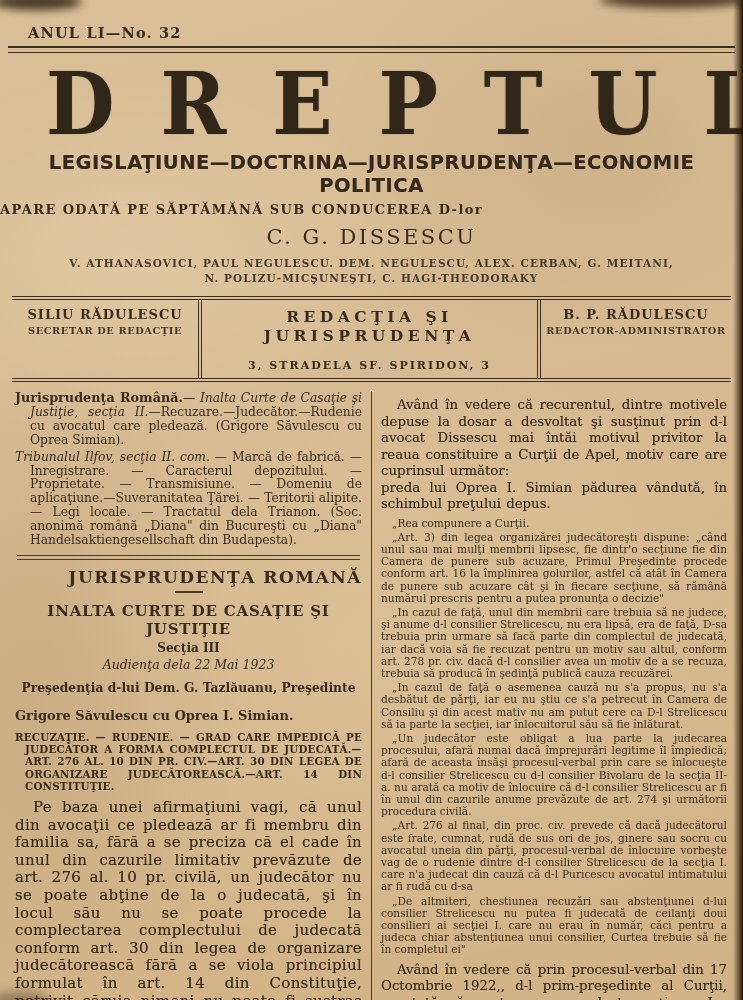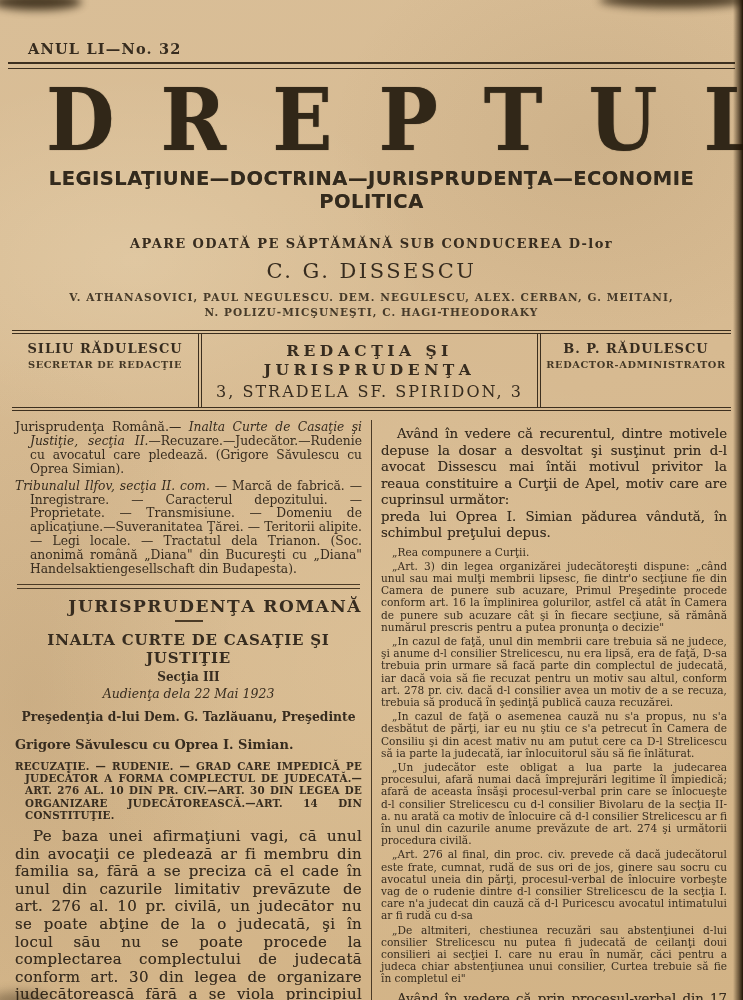--- a/index.html
+++ b/index.html
@@ -18,53 +18,53 @@
       linear-gradient(165deg,#d9be97 0%, #d7ba91 45%, #d2b386 100%);
   }
   
   .edge-right{position:absolute;top:0;right:0;width:10px;height:100%;
     background:linear-gradient(to right, rgba(38,24,8,0) 0%, rgba(38,24,8,0.55) 55%, #1f1406 100%);
     filter:blur(0.4px);z-index:5;}
   .smudge-tl{position:absolute;top:-6px;left:-8px;width:90px;height:16px;background:#241807;border-radius:50%;filter:blur(4px);opacity:.8;z-index:5;}
   .smudge-tr{position:absolute;top:-8px;right:-6px;width:150px;height:16px;background:#241807;border-radius:50%;filter:blur(4px);opacity:.75;z-index:5;}
   .smudge-bl{position:absolute;bottom:-10px;left:-10px;width:60px;height:18px;background:#2a1c0a;border-radius:50%;filter:blur(6px);opacity:.4;z-index:5;}
   .mast-row{display:flex;justify-content:space-between;align-items:baseline;
-    padding:24px 30px 5px 28px;font-weight:bold;font-size:14.5px;letter-spacing:1.2px;margin-top:16px;}
+    padding:24px 30px 5px 28px;font-weight:bold;font-size:14.5px;letter-spacing:1.2px;}
   .rule-thick{margin:0 8px;height:4px;border-top:2px solid #3c2f1f;border-bottom:1px solid #3c2f1f;}
   .title{ text-align:center;font-weight:bold;font-size:79px;line-height:84px;
     letter-spacing:46px;text-indent:46px;margin-top:6px;
     transform:scaleY(1.08);transform-origin:top center;color:#312718;
     text-shadow:0 0 1px rgba(49,39,24,0.65);}
   .subtitle{text-align:center;font-family:"DejaVu Sans", sans-serif;font-weight:bold;
     font-size:19.5px;letter-spacing:0.5px;margin-top:8px;color:#332a1d;
     text-shadow:0 0 0.6px rgba(51,42,29,0.6);}
-  .tagline{text-align:center;font-weight:bold;font-size:13px;letter-spacing:1.4px;margin-top:23px;}
+  .tagline{text-align:left;font-weight:bold;font-size:13px;letter-spacing:1.4px;margin-top:5px;}
   .director{text-align:center;font-size:21px;letter-spacing:2.5px;margin-top:8px;}
   .editors{text-align:center;font-weight:bold;font-size:10.5px;letter-spacing:1.1px;margin-top:8px;color:#42examine;}
   .editors{color:#463a29;}
   .editors + .editors{margin-top:3px;}
 
   .infobox{display:flex;margin:12px 12px 0 12px;border-top:4px double #3c2f1f;border-bottom:4px double #3c2f1f;}
   .infocell{padding:7px 4px 6px 4px;text-align:center;}
   .infocell.c1{width:178px;}
   .infocell.c2{flex:1;border-left:4px double #3c2f1f;border-right:4px double #3c2f1f;}
   .infocell.c3{width:182px;}
   .info-name{font-weight:bold;font-size:13px;letter-spacing:1px;}
   .info-role{font-weight:bold;font-size:9.8px;letter-spacing:0.6px;margin-top:3px;color:#443826;text-align:center;}
   .info-title{font-weight:bold;font-size:15.5px;letter-spacing:4.5px;}
-  .info-addr{font-weight:normal;font-size:16px;letter-spacing:2px;margin-top:3px;}
+  .info-addr{font-weight:bold;font-size:11px;letter-spacing:2px;margin-top:14px;}
 
   .cols{display:flex;align-items:stretch;padding:9px 10px 0 15px;}
   .col-left{width:356px;padding-right:9px;box-sizing:border-box;}
   .col-right{flex:1;border-left:1.5px solid #4a3a26;padding-left:9px;padding-right:6px;box-sizing:border-box;}
 
   p{margin:0;}
   .toc-entry{font-size:12.3px;line-height:13.9px;text-align:justify;
     padding-left:15px;text-indent:-15px;margin-bottom:3px;}
-  .toc-lead{font-weight:normal;font-size:12.8px;}
+  .toc-lead{font-weight:bold;font-size:12.8px;}
   .it{font-style:italic;}
   .toc-rule{margin:7px 2px 6px 2px;height:3px;border-top:1px solid #4a3a26;border-bottom:1px solid #4a3a26;}
 
   .sec-head{text-align:right;font-weight:bold;font-size:17px;letter-spacing:1.5px;margin-top:7px;}
   .sec-head-rule{width:28px;border-top:2px solid #4a3a26;margin:4px auto 9px auto;}
   .court{text-align:center;font-weight:bold;font-size:15px;letter-spacing:0.8px;}
   .chamber{text-align:center;font-weight:bold;font-size:12px;margin-top:3px;}
   .hearing{text-align:center;font-style:italic;font-size:12.5px;margin-top:2px;}
   .presiding{text-align:center;font-weight:bold;font-size:12.3px;margin-top:8px;}
   .parties{text-align:left;font-weight:bold;font-size:13px;margin-top:13px;}
@@ -133,21 +133,21 @@
       <p class="principle">Pe baza unei afirmaţiuni vagi, că unul din avocaţii ce pledează ar fi membru din familia sa, fără a se preciza că el cade în unul din cazurile limitativ prevăzute de art. 276 al. 10 pr. civilă, un judecător nu se poate abţine de la o judecată, şi în locul său nu se poate procede la complectarea complectului de judecată conform art. 30 din legea de organizare judecătorească fără a se viola principiul formulat în art. 14 din Constituţie, potrivit căruia nimeni nu poate fi sustras de la judecătorii ce'i dă legea.</p>
 
     </div>
 
     <div class="col-right">
       <p class="rp-large gap">Având în vedere că recurentul, dintre motivele depuse la dosar a desvoltat şi susţinut prin d-l avocat Dissescu mai întăi motivul privitor la reaua constituire a Curţii de Apel, motiv care are cuprinsul următor:</p>
       <p class="rp-large noindent">preda lui Oprea I. Simian pădurea vândută, în schimbul preţului depus.</p>
       <p class="rp-small gap">„Rea compunere a Curţii.</p>
       <p class="rp-small">„Art. 3) din legea organizărei judecătoreşti dispune: „când unul sau mai mulţi membrii lipsesc, fie dintr'o secţiune fie din Camera de punere sub acuzare, Primul Preşedinte procede conform art. 16 la împlinirea golurilor, astfel că atât în Camera de punere sub acuzare cât şi în fiecare secţiune, să rămână numărul prescris pentru a putea pronunţa o decizie"</p>
       <p class="rp-small">„In cazul de faţă, unul din membrii care trebuia să ne judece, şi anume d-l consilier Strelicescu, nu era lipsă, era de faţă, D-sa trebuia prin urmare să facă parte din complectul de judecată, iar dacă voia să fie recuzat pentru un motiv sau altul, conform art. 278 pr. civ. dacă d-l consilier avea un motiv de a se recuza, trebuia să producă în şedinţă publică cauza recuzărei.</p>
-      <p class="rp-small">„In cazul de faţă o asemenea cauză nu s'a propus, nu s'a desbătut de părţi, iar eu nu ştiu ce s'a petrecut în Camera de Consiliu şi din acest mativ nu am putut cere ca D-l Strelicescu să ia parte la judecată, iar înlocuitorul său să fie înlăturat.</p>
+      <p class="rp-small">„In cazul de faţă o asemenea cauză nu s'a propus, nu s'a desbătut de părţi, iar eu nu ştiu ce s'a petrecut în Camera de Consiliu şi din acest mativ nu am putut cere ca D-l Strelicescu să ia parte la secţiei, iar înlocuitorul său să fie înlăturat.</p>
       <p class="rp-small">„Un judecător este obligat a lua parte la judecarea procesului, afară numai dacă împrejurări legitime îl împiedică; afară de aceasta însăşi procesul-verbal prin care se înlocueşte d-l consilier Strelicescu cu d-l consilier Bivolaru de la secţia II-a. nu arată ca motiv de înlocuire că d-l consilier Strelicescu ar fi în unul din cazurile anume prevăzute de art. 274 şi următorii procedura civilă.</p>
       <p class="rp-small">„Art. 276 al final, din proc. civ. prevede că dacă judecătorul este frate, cumnat, rudă de sus ori de jos, ginere sau socru cu avocatul uneia din părţi, procesul-verbal de înlocuire vorbeşte vag de o rudenie dintre d-l consilier Strelicescu de la secţia I. care n'a judecat din cauză că d-l Puricescu avocatul intimatului ar fi rudă cu d-sa</p>
       <p class="rp-small">„De altmiteri, chestiunea recuzări sau abstenţiunei d-lui consilier Strelicescu nu putea fi judecată de ceilanţi doui consilieri ai secţiei I. care nu erau în număr, căci pentru a judeca chiar abstenţiunea unui consilier, Curtea trebuie să fie în completul ei"</p>
       <p class="rp-large gap">Având în vedere că prin procesul-verbal din 17 Octombrie 1922,, d-l prim-preşedinte al Curţii, constată, că, pentru a se complecta secţiunea I a Curţii de apel ca să judece apelul recurentului, a tras la sorţi în şedinţă publică şi în faţa d-lui procuror general, între d-nii consilieri ai Curţii s.II şi şorţul desemnând pe d-l consilier Bivolaru, acesta a luat parte la judecată în locul d-lui consilier Strelicescu, iar acesta deşi prezent la Curte, n'a luat parte la judecată, fiindcă d-l Puricescu, care pleda în proces, este membru din familia sa.</p>
     </div>
 
   </div>
 
   <div class="edge-right"></div>
 </div>

